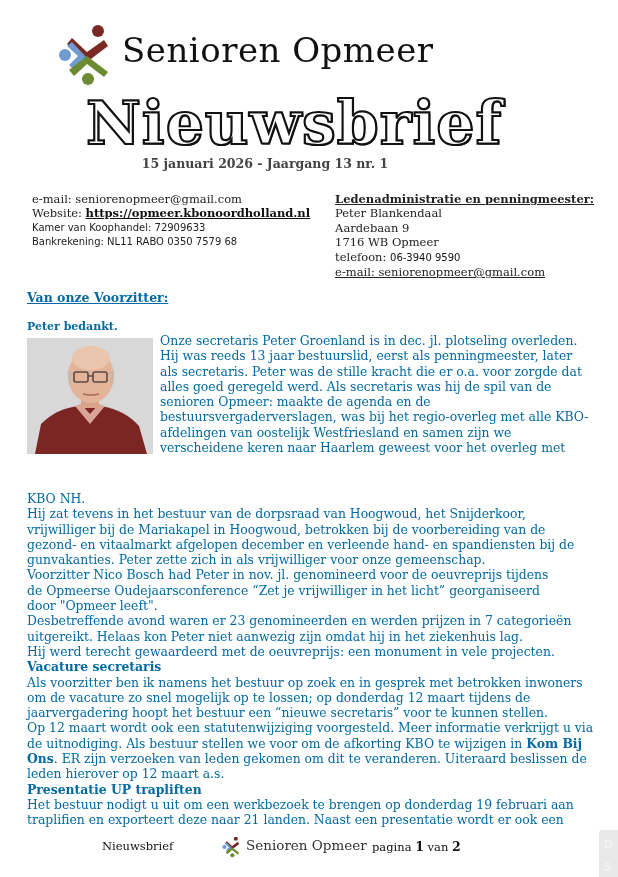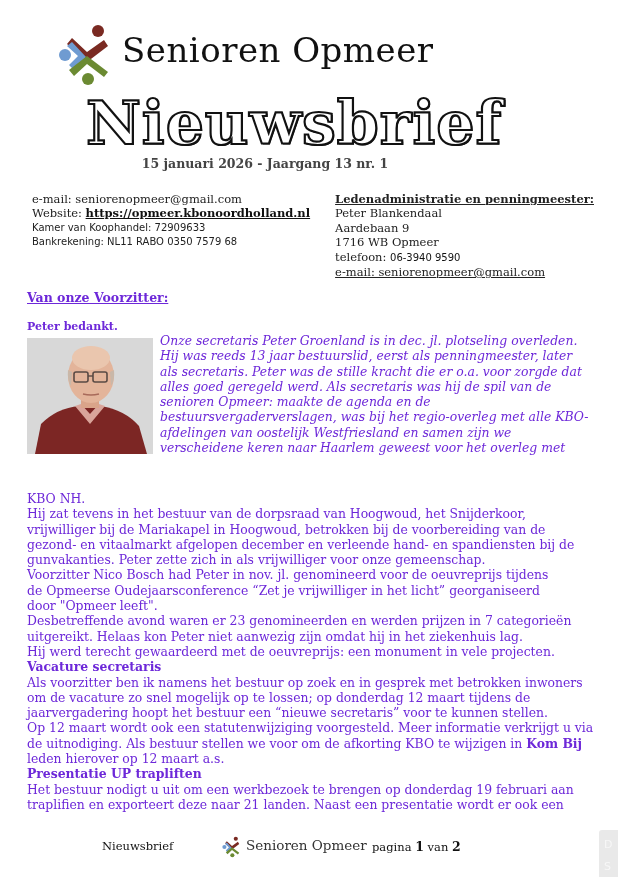--- a/index.html
+++ b/index.html
@@ -28,25 +28,25 @@
   #contact-left .row { white-space: nowrap; }
   #contact-left .sans { font-family: "DejaVu Sans", sans-serif; font-size: 10px; }
   #contact-left a { color: #111; font-weight: bold; text-decoration: underline; }
   #contact-right { right: 24px; top: 192px; text-align: left; }
   #contact-right .hdr { font-weight: bold; text-decoration: underline; }
   #contact-right .phone { font-family: "DejaVu Sans", sans-serif; font-size: 10px; color: #111; }
   #contact-right .mail { text-decoration: underline; }
   #contact-right .row { white-space: nowrap; }
 
   
-  .body { font-size: 12.4px; line-height: 15.3px; color: #6d28d9; }
+  .body { font-size: 12.4px; line-height: 15.3px; color: #0369a1; }
   #section-head { left: 27px; top: 290px; font-weight: bold; text-decoration: underline; font-size: 12.5px; }
   #sub-peter { left: 27px; top: 319px; font-weight: bold; font-size: 11px; }
   #photo { left: 27px; top: 338px; width: 126px; height: 116px; background: #d6d6d6; overflow: hidden; }
-  #float-text { left: 160px; top: 333px; width: 450px; font-style: italic; }
+  #float-text { left: 160px; top: 333px; width: 450px; }
   #float-text .ln, #main-text .ln { white-space: nowrap; }
   #main-text { left: 27px; top: 455px; width: 585px; margin-top: 36px; }
   .bold { font-weight: bold; }
 
   
   #footer { left: 0; top: 836px; width: 618px; height: 24px; font-size: 11.5px; }
   #footer-label { position: absolute; left: 102px; top: 3px; }
   #footer-logo { position: absolute; left: 222px; top: 0px; width: 20px; height: 22px; }
   #footer-brand { position: absolute; left: 246px; top: 1px; font-size: 13.5px; color: #333; }
   #footer-page { position: absolute; left: 372px; top: 3px; }
@@ -149,20 +149,23 @@
   <div class="ln">uitgereikt. Helaas kon Peter niet aanwezig zijn omdat hij in het ziekenhuis lag.</div>
   <div class="ln">Hij werd terecht gewaardeerd met de oeuvreprijs: een monument in vele projecten.</div>
   <div class="ln bold">Vacature secretaris</div>
   <div class="ln">Als voorzitter ben ik namens het bestuur op zoek en in gesprek met betrokken inwoners</div>
   <div class="ln">om de vacature zo snel mogelijk op te lossen; op donderdag 12 maart tijdens de</div>
   <div class="ln">jaarvergadering hoopt het bestuur een “nieuwe secretaris” voor te kunnen stellen.</div>
   <div class="ln">Op 12 maart wordt ook een statutenwijziging voorgesteld. Meer informatie verkrijgt u via</div>
   <div class="ln">
     <span>de uitnodiging. Als bestuur stellen we voor om de afkorting KBO te wijzigen in </span><span class="bold">Kom Bij</span>
   </div>
+  <div class="ln">
+    <span class="bold">Ons</span><span>. ER zijn verzoeken van leden gekomen om dit te veranderen. Uiteraard beslissen de</span>
+  </div>
   <div class="ln">leden hierover op 12 maart a.s.</div>
   <div class="ln bold">Presentatie UP trapliften</div>
   <div class="ln">Het bestuur nodigt u uit om een werkbezoek te brengen op donderdag 19 februari aan</div>
   <div class="ln">traplifien  en exporteert deze naar 21 landen. Naast een presentatie wordt er ook een</div>
 </div>
 
 <div id="footer" class="abs">
   <span id="footer-label">Nieuwsbrief</span>
   <span id="footer-logo">
     <svg width="20" height="22" viewBox="0 0 58 62">

